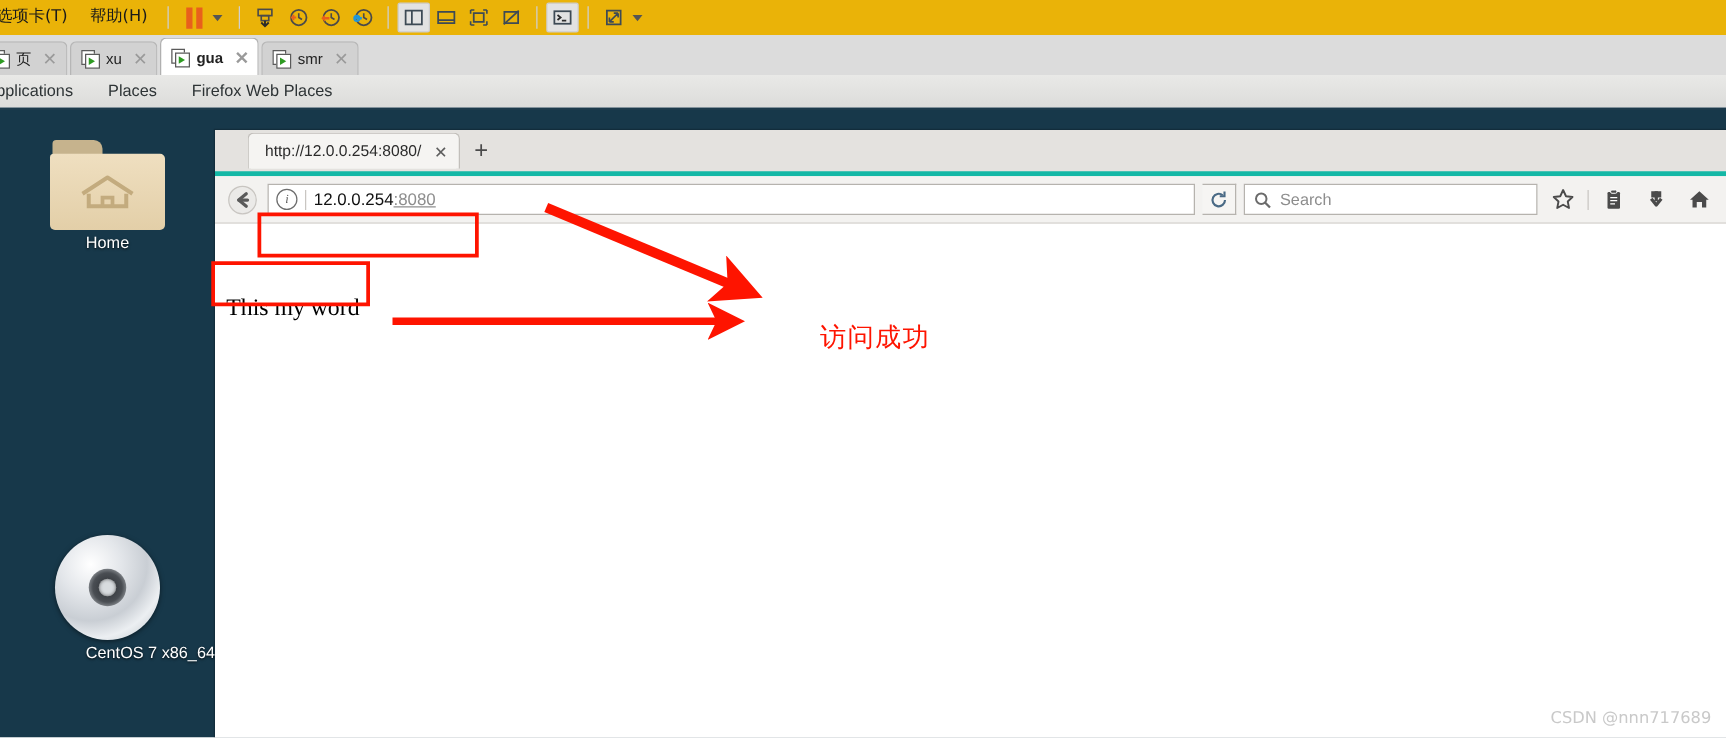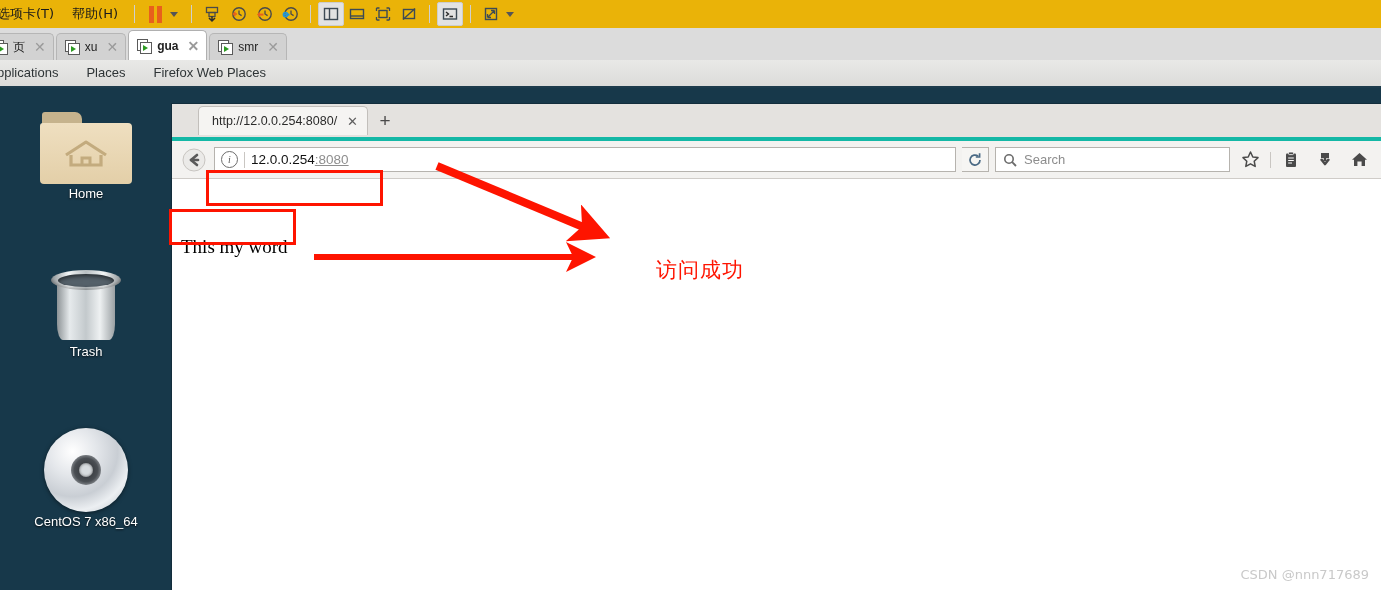--- a/index.html
+++ b/index.html
@@ -350,30 +350,22 @@
           <div class="body"></div>
           <svg class="house" viewBox="0 0 46 30">
             <path d="M3 17 L23 4 L43 17" fill="none" stroke="#c3ab7e" stroke-width="3.2" stroke-linejoin="round"></path>
             <path d="M8 17 L8 27 L38 27 L38 17" fill="none" stroke="#c3ab7e" stroke-width="3.2"></path>
             <path d="M19 27 L19 20 L27 20 L27 27" fill="none" stroke="#c3ab7e" stroke-width="3"></path>
           </svg>
         </div>
         <div class="desk-label">Home</div>
       </div>
 
-      <div class="desk-icon" style="top:180px;">
-        <div class="trash">
-          <div class="can"></div>
-          <div class="rim"></div>
-          <div class="hole"></div>
-        </div>
-        <div class="desk-label">Trash</div>
-      </div>
-
-      <div class="desk-icon" style="top:340px;">
+
+      <div class="desk-icon" style="top:340px;text-align:right;">
         <div class="cd">
           <div class="disc"></div>
           <div class="inner"></div>
           <div class="hole2"></div>
         </div>
         <div class="desk-label">CentOS 7 x86_64</div>
       </div>
 
     </div>
   </div>

